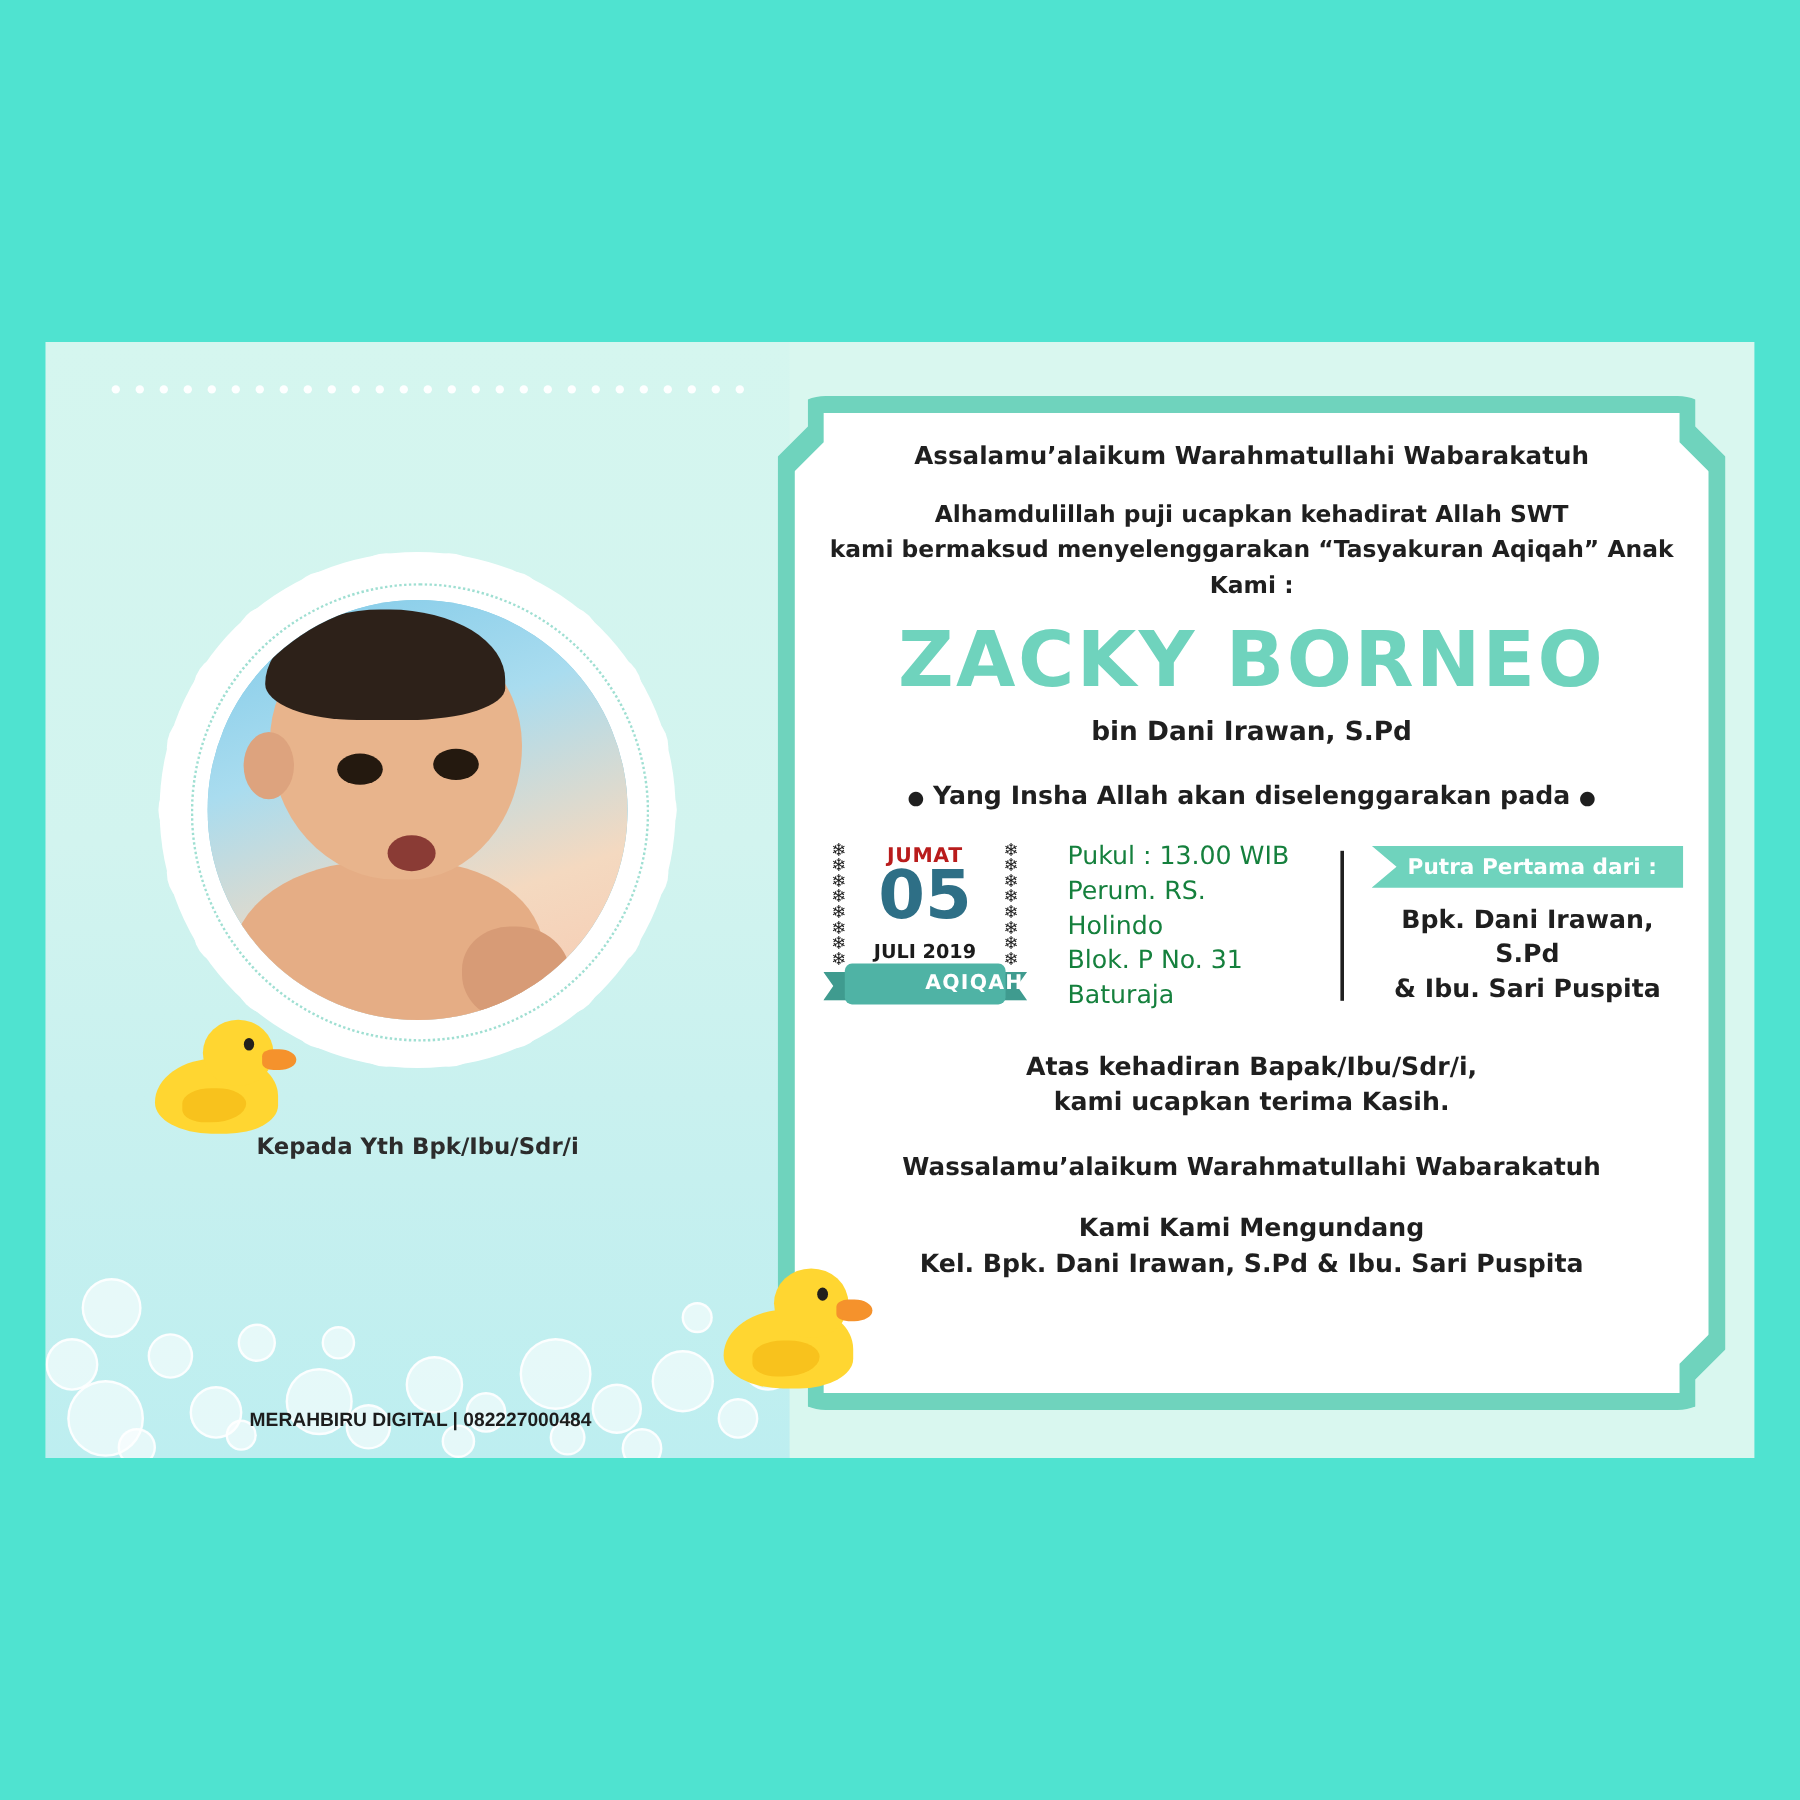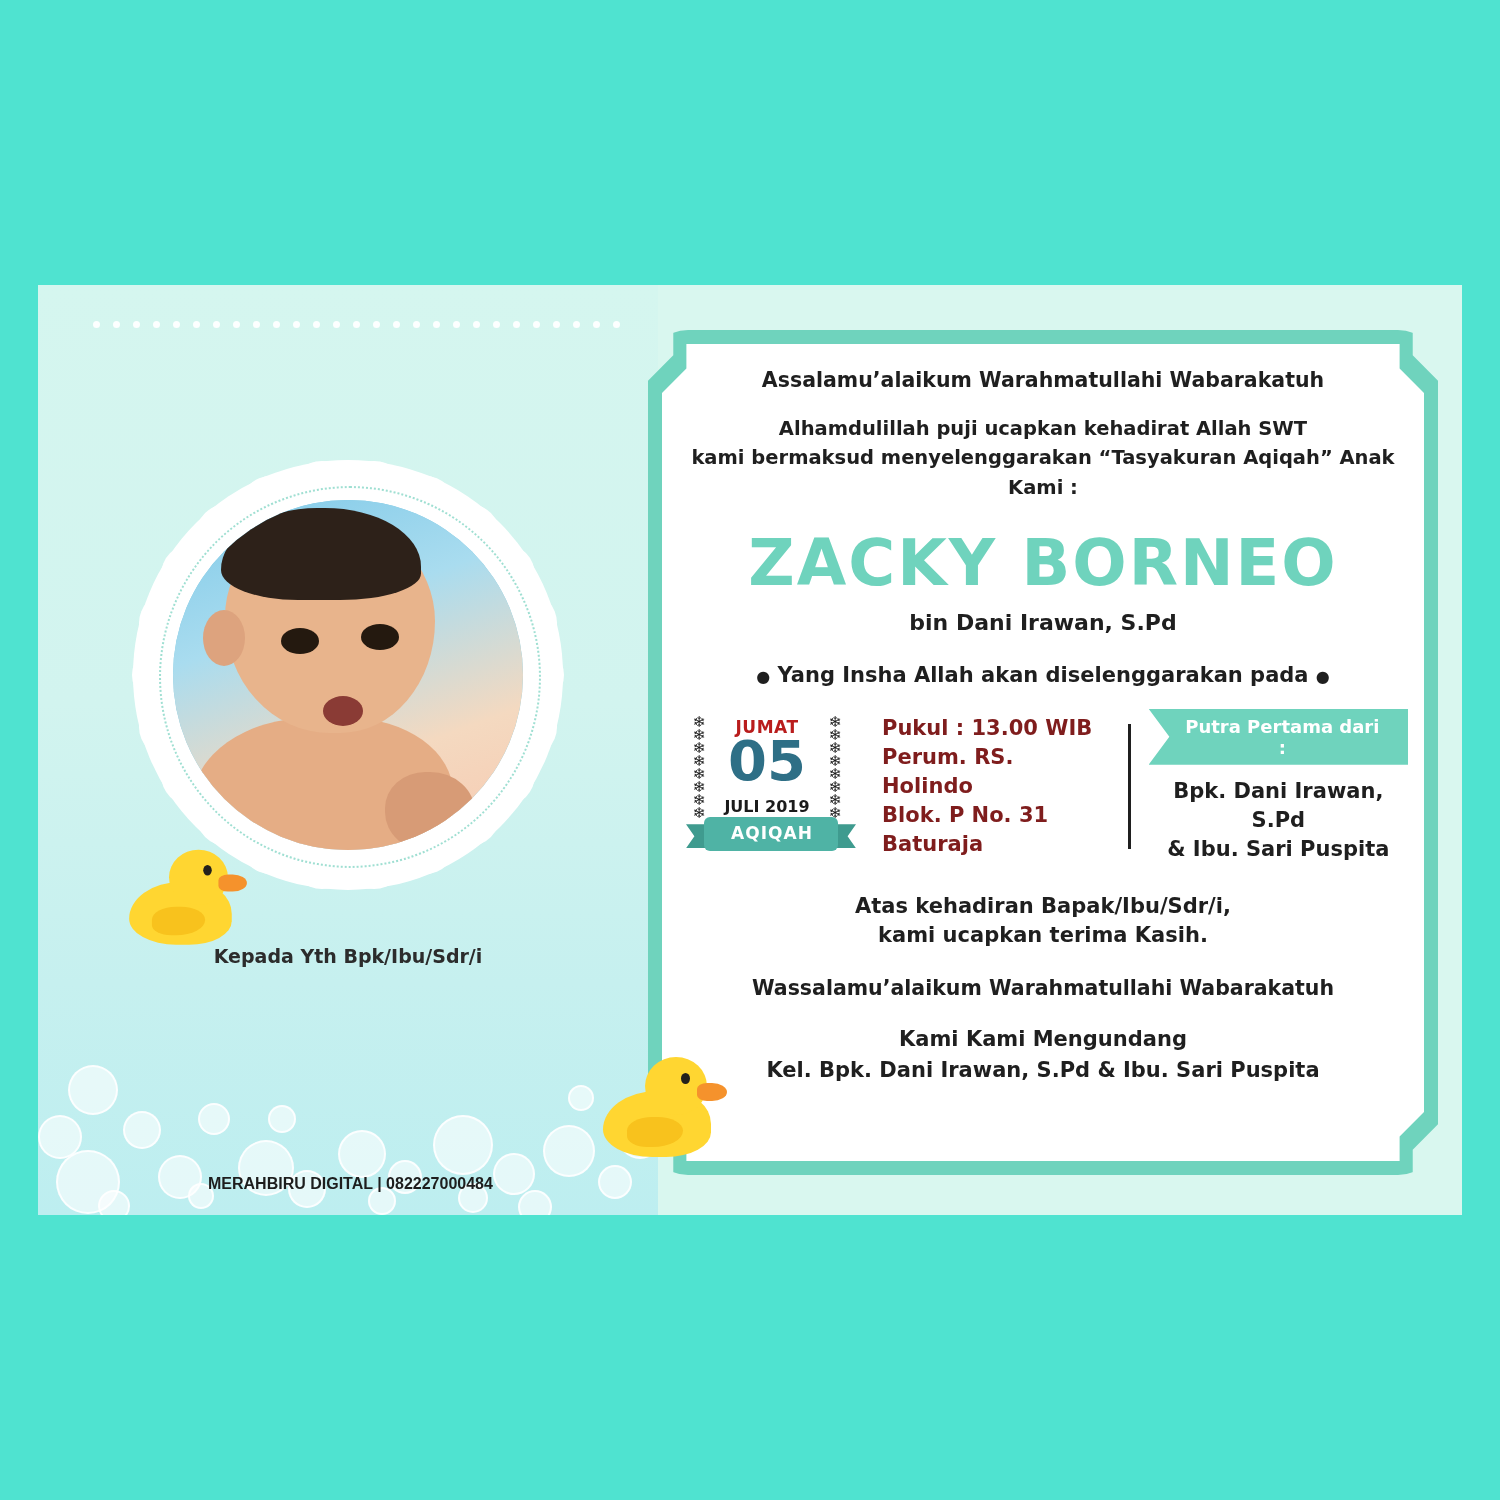--- a/index.html
+++ b/index.html
@@ -287,21 +287,21 @@
     font-weight: bold;
     line-height: 1.5;
     margin: 22px 0 0;
   }
   .baby-name {
     font-family: "DejaVu Sans", sans-serif;
     font-weight: bold;
     font-size: 64px;
     letter-spacing: 2px;
     color: #6fd3bd;
-    margin: 24px 0 0;
+    margin: 12px 0 0;
   }
   .bin {
     font-size: 22px;
     font-weight: bold;
     margin: 10px 0 0;
     color: #1f1f1f;
   }
   .insha {
     font-size: 21px;
     font-weight: bold;
@@ -378,27 +378,28 @@
   .ribbon .tail-r { right: 0; clip-path: polygon(0 0, 100% 0, 70% 50%, 100% 100%, 0 100%); }
   .ribbon .txt {
     position: absolute;
     left: 18px; top: 6px;
     width: 136px;
     text-align: center;
     color: #fff;
     font-size: 17px;
     font-weight: bold;
     letter-spacing: 1px;
+    padding-left: 40px;
   }
   .time-block {
     text-align: left;
     font-size: 21px;
-    font-weight: bold;
+    font-weight: normal;
     line-height: 1.38;
-    color: #7f1d1d;
+    color: #15803d;
     padding: 0 8px;
   }
   .vdivider {
     width: 3px;
     height: 125px;
     background: #1f1f1f;
   }
   .parents-block { text-align: center; }
   .parents-ribbon {
     position: relative;

